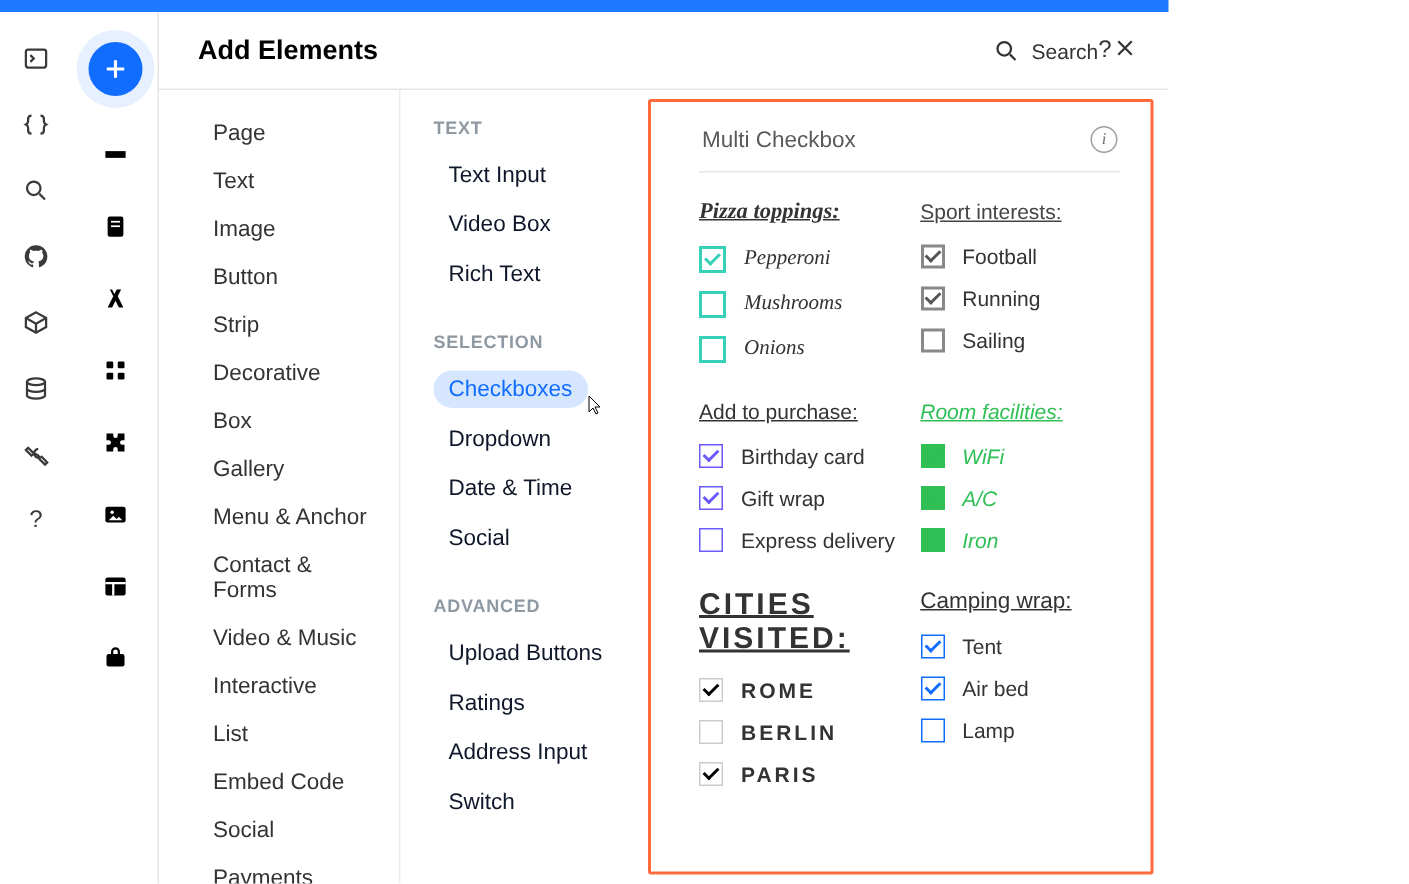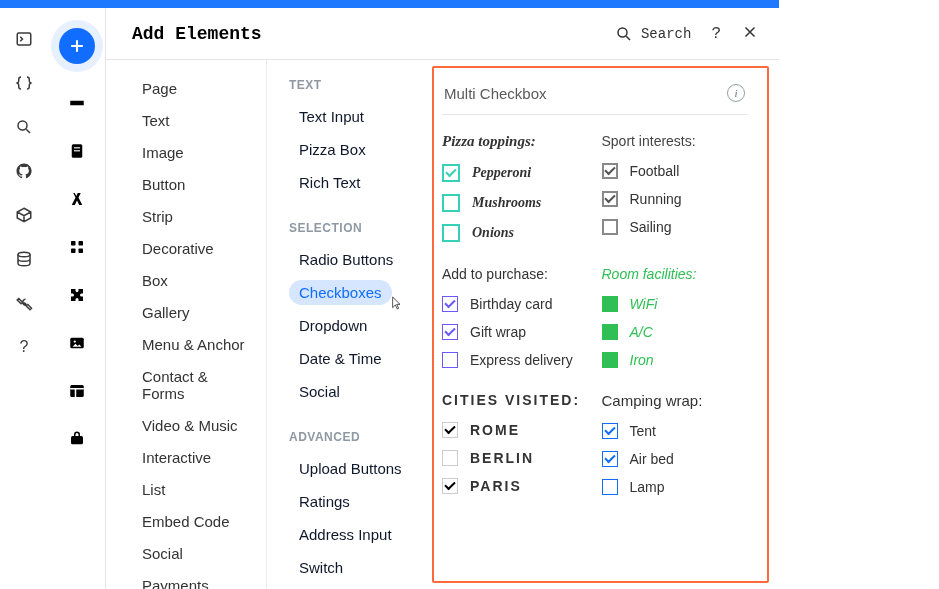--- a/index.html
+++ b/index.html
@@ -66,32 +66,30 @@
     display: flex;
     flex-direction: column;
     background: #fff;
   }
   .panel-header {
     height: 52px;
     border-bottom: 1px solid #e5e5e5;
     display: flex;
     align-items: center;
     padding: 0 20px 0 26px;
-    font-family: Liberation Mono, monospace;
   }
   .panel-title {
     font-size: 18px;
     font-weight: 700;
     color: #000;
     flex: 1;
   }
   .hdr-actions {
     display: flex;
     align-items: center;
-    gap: 20px;
   }
   .search-group {
     display: flex; align-items: center; gap: 8px;
     color: #333;
   }
   .hdr-icon { width: 18px; height: 18px; }
 
   .panel-body {
     flex: 1;
     display: flex;
@@ -149,21 +147,21 @@
   
   .preview-wrap {
     flex: 1;
     padding: 6px 10px 6px 10px;
     overflow: hidden;
   }
   .preview {
     border: 2px solid #ff6a3d;
     border-radius: 2px;
     height: 100%;
-    padding: 10px 20px 14px 8px;
+    padding: 10px 20px 14px 32px;
     overflow: hidden;
   }
   .preview-header {
     display: flex;
     align-items: center;
     justify-content: space-between;
     border-bottom: 1px solid #e5e5e5;
     padding: 6px 2px 12px 2px;
     color: #5a5a5a;
     font-size: 15px;
@@ -178,57 +176,57 @@
     font-family: Georgia, serif;
   }
   .examples {
     display: grid;
     grid-template-columns: 1fr 1fr;
     column-gap: 14px;
     row-gap: 24px;
     padding-top: 18px;
   }
   .cb-group { display: flex; flex-direction: column; gap: 12px; }
-  .cb-heading { font-size: 14px; margin-bottom: 2px; }
+  .cb-heading { font-size: 14px; margin-bottom: 2px; text-decoration: underline; }
   .cb-row { display: flex; align-items: center; gap: 12px; }
   .cb-box {
     width: 16px; height: 16px;
     border: 2px solid #999;
     display: inline-flex; align-items: center; justify-content: center;
     font-size: 12px;
     flex-shrink: 0;
   }
   .cb-box.checked::after {
     content: "";
     width: 8px; height: 4px;
     border-left: 2px solid currentColor;
     border-bottom: 2px solid currentColor;
     transform: rotate(-45deg) translate(1px,-1px);
   }
 
   
   .v-pizza .cb-heading { font-family: Georgia, serif; font-style: italic; font-weight: 700; font-size: 15px; }
-  .v-pizza .cb-row span { font-family: Georgia, serif; font-style: italic; font-weight: 700; }
+  .v-pizza .cb-row span { font-family: Georgia, serif; font-style: italic; font-weight: 400; }
   .v-pizza .cb-box { border-color: #36d1b7; color: #36d1b7; width: 18px; height: 18px; }
 
   .v-sports .cb-box { border-color: #888; color: #555; }
   .v-sports .cb-heading { color: #444; }
 
   .v-purchase .cb-box { border-color: #6a5af9; color: #6a5af9; }
   .v-purchase .cb-box { border-width: 1.5px; }
 
   .v-room .cb-heading { font-style: italic; color: #2fbf55; }
   .v-room .cb-row span { font-style: italic; color: #2fbf55; }
   .v-room .cb-box { border: none; background: #2fbf55; color: #fff; width: 16px; height: 16px; }
   .v-room .cb-box.unchecked { background: #2fbf55; }
   .v-room .cb-box.unchecked::after { content: none; }
 
   .v-cities .cb-heading {
     font-weight: 800; letter-spacing: 2px; text-transform: uppercase;
-    font-size: 14px;
+    font-size: 20px;
   }
   .v-cities .cb-row span {
     font-weight: 800; letter-spacing: 2px; text-transform: uppercase;
     font-size: 14px;
   }
   .v-cities .cb-box {
     border: 1px solid #ccc; color: #000; width: 16px; height: 16px;
   }
 
   .v-camp .cb-box { border-color: #116dff; color: #116dff; border-width: 1.5px; }
@@ -377,26 +375,25 @@
         <div class="cat">List</div>
         <div class="cat">Embed Code</div>
         <div class="cat">Social</div>
         <div class="cat">Payments</div>
       </div>
 
     <div class="subcol" id="subcol">
         <div class="sub-group">
           <div class="group-label">TEXT</div>
           <div class="sub-item">Text Input</div>
-          <div class="sub-item">Pizza Box</div>
+          <div class="sub-item">Video Box</div>
           <div class="sub-item">Rich Text</div>
         </div>
         <div class="sub-group">
           <div class="group-label">SELECTION</div>
-          <div class="sub-item">Radio Buttons</div>
           <div class="sub-item selected">Checkboxes<svg viewBox="0 0 24 24" class="cursor-icon">
               <path d="M7 3l0 16 4-4 3 6 2-1-3-6 5 0z" fill="#fff" stroke="#000" stroke-width="1"></path>
             </svg></div>
           <div class="sub-item">Dropdown</div>
           <div class="sub-item">Date &amp; Time</div>
           <div class="sub-item">Social</div>
         </div>
         <div class="sub-group">
           <div class="group-label">ADVANCED</div>
           <div class="sub-item">Upload Buttons</div>

